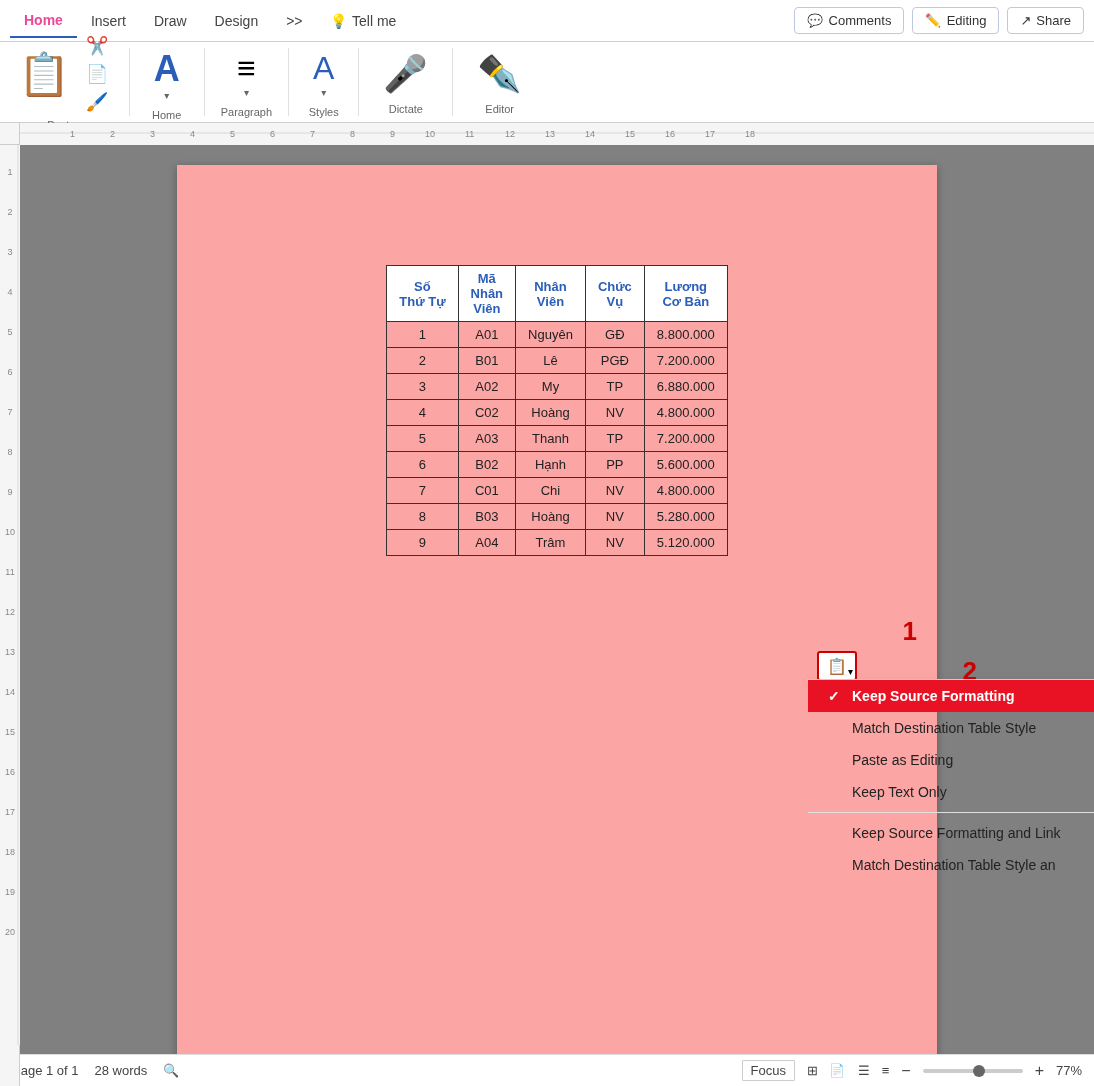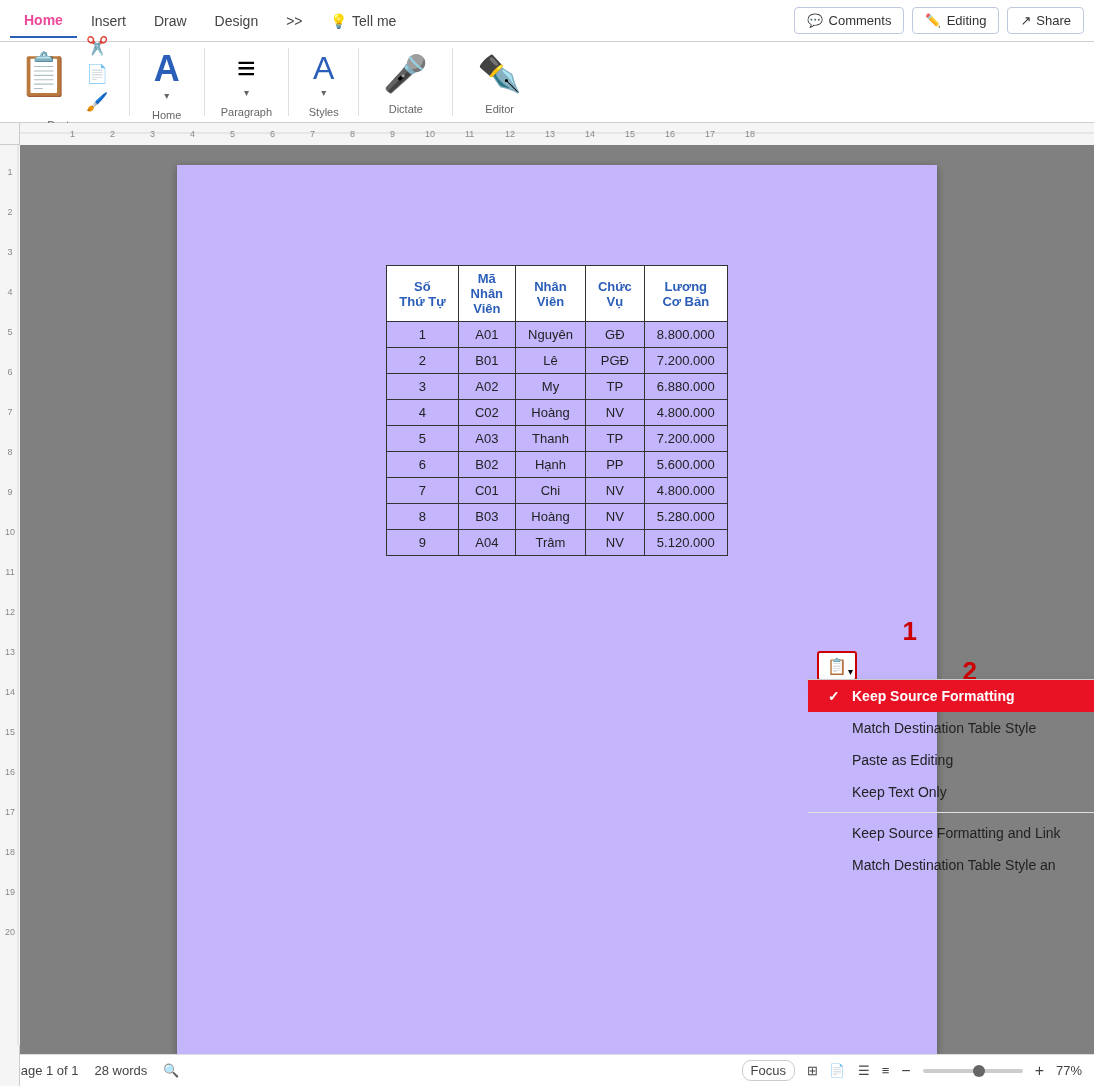--- a/index.html
+++ b/index.html
@@ -15,21 +15,21 @@
     .ribbon-btn.editing { background: #fff; }
 
     .ribbon-tools { display: flex; align-items: center; padding: 6px 10px; height: 80px; gap: 16px; }
     .ribbon-group { display: flex; flex-direction: column; align-items: center; border-right: 1px solid #e0e0e0; padding-right: 16px; height: 100%; justify-content: center; }
     .ribbon-group:last-child { border-right: none; }
     .ribbon-group-label { font-size: 11px; color: #666; margin-top: 4px; }
     .ribbon-icon-row { display: flex; align-items: center; gap: 4px; }
     .ribbon-tool-btn { display: flex; flex-direction: column; align-items: center; cursor: pointer; padding: 4px 8px; border-radius: 4px; }
     .paste-large { font-size: 42px; }
     .dropdown-arrow { font-size: 10px; color: #666; }
-    .doc-page { background: #c4b5fd; width: 760px; min-height: 800px; box-shadow: 0 2px 8px rgba(0,0,0,0.3); padding: 40px 60px; position: relative; }
+    .doc-page { background: #fca5a5; width: 760px; min-height: 800px; box-shadow: 0 2px 8px rgba(0,0,0,0.3); padding: 40px 60px; position: relative; }
 
     
     .doc-table { border-collapse: collapse; margin: 60px auto 0; }
     .doc-table th, .doc-table td { border: 1px solid #333; padding: 5px 12px; text-align: center; font-size: 13px; }
     .doc-table th { color: #2b5eb8; font-weight: 700; background: #fff; }
     .doc-table td { color: #222; }
 
     
     .step-label {
       position: absolute;
@@ -371,21 +371,21 @@
         </div>
       </div>
     </div>
   </div>
 
   <div class="status-bar">
     <span>Page 1 of 1</span>
     <span>28 words</span>
     <span style="cursor:pointer;">🔍</span>
     <div class="status-right">
-      <span style="border:1px solid #ccc;padding:2px 8px;border-radius:9px;cursor:pointer;">Focus</span>
+      <span style="border:1px solid #ccc;padding:2px 8px;border-radius:1px;cursor:pointer;">Focus</span>
       <span style="cursor:pointer;">⊞</span>
       <span style="cursor:pointer;">📄</span>
       <span style="cursor:pointer;">☰</span>
       <span style="cursor:pointer;">≡</span>
       <span style="cursor:pointer;font-size:16px;">−</span>
       <div class="zoom-slider">
         <div class="zoom-thumb"></div>
       </div>
       <span style="cursor:pointer;font-size:16px;">+</span>
       <span>77%</span>

